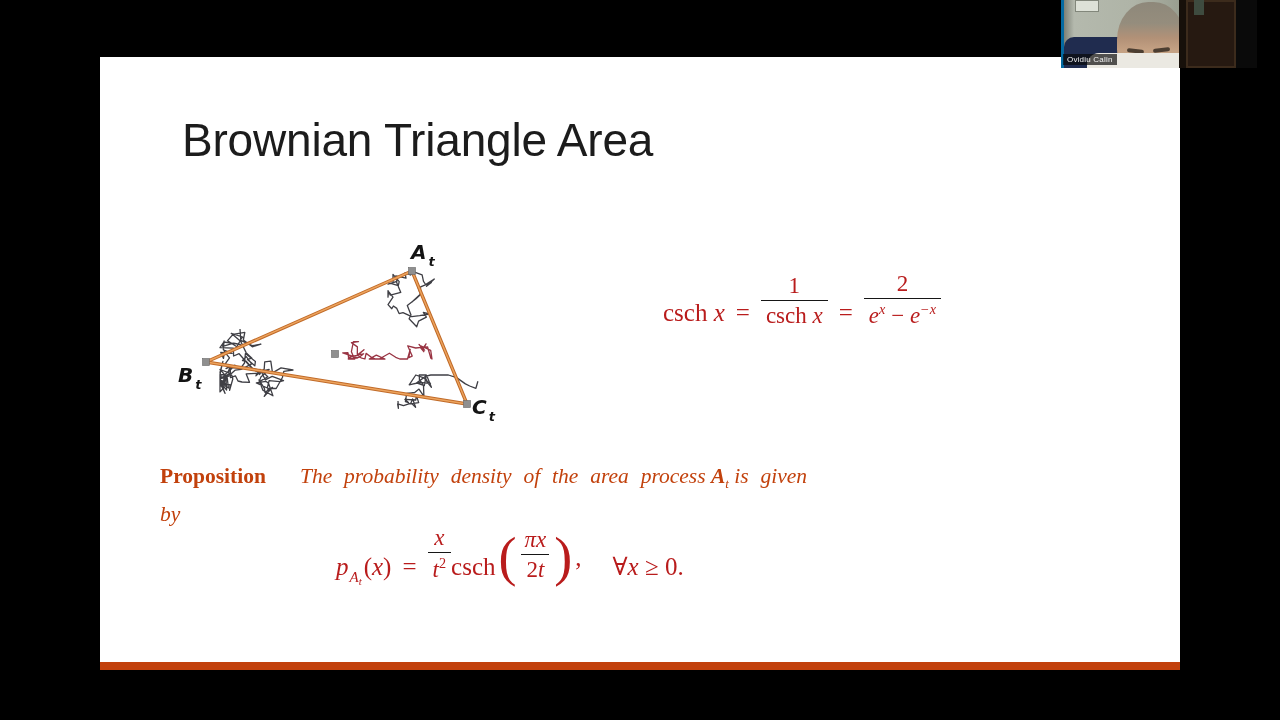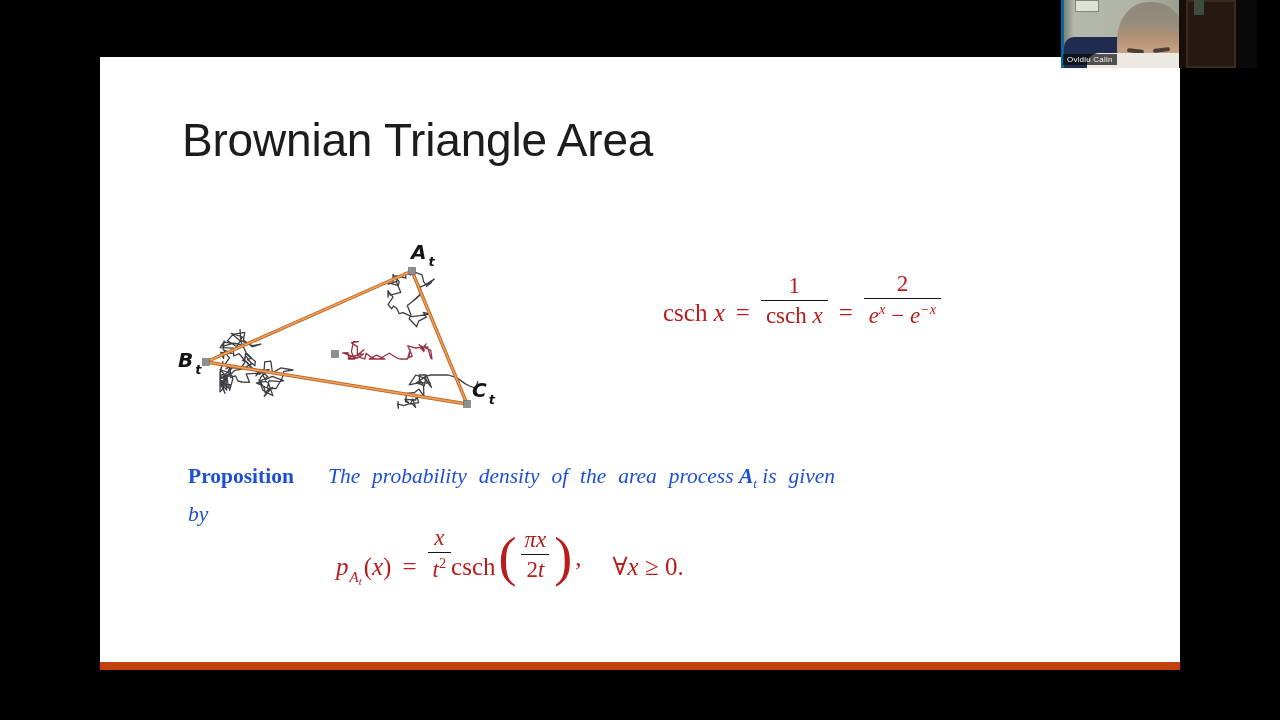--- a/index.html
+++ b/index.html
@@ -26,23 +26,23 @@
   .frac .num{display:block;padding:0 5px 3px;line-height:1;}
   .frac .den{display:block;border-top:1.6px solid #161616;padding:3px 5px 0;line-height:1;}
   .frac sup{font-size:0.62em;}
   sup.exp{font-size:0.62em;vertical-align:super;}
   .bigp{font-size:54px;font-weight:300;line-height:0.85;font-style:normal;margin:0 3px;}
   .baseline-tok{align-self:flex-end;padding-bottom:9px;}
   .forall-group{margin-left:31px;}
   .psub{font-size:0.6em;position:relative;top:0.45em;margin:4px 2px 0 1px;}
   .psub .subsub{font-size:0.72em;position:relative;top:0.3em;}
   
-  .prop{position:absolute;left:88px;top:404px;width:770px;
+  .prop{position:absolute;left:60px;top:404px;width:770px;
         font-family:"Liberation Serif","DejaVu Serif",serif;font-size:21.5px;
-        color:#1d4ed8;line-height:31px;}
+        color:#c2410c;line-height:31px;}
   .prop .head{font-weight:bold;font-style:normal;margin-right:34px;}
   .prop i{word-spacing:6.5px;}
   .prop .symwrap{word-spacing:normal;}
   .prop .symwrap sub{font-size:13px;}
   
   .webcam{position:absolute;left:1061px;top:0;width:196px;height:68px;overflow:hidden;background:#0369a1;}
   .wc-wall{position:absolute;left:3px;top:0;width:120px;height:68px;
            background:linear-gradient(90deg,#7c8076 0px,#b4b9ad 10px,#afb4a7 70px,#979c8e 120px);}
   .wc-window{position:absolute;left:14px;top:0;width:22px;height:10px;background:#dde1d7;border:1px solid #82877b;}
   .wc-chair{position:absolute;left:3px;top:37px;width:80px;height:31px;background:#202c4f;
@@ -88,24 +88,24 @@
         <line x1="367" y1="347" x2="106" y2="305" stroke="#eda45e" stroke-width="1.4" stroke-linecap="round"></line>
         <rect x="308.5" y="210.5" width="7" height="7" fill="#8f8f8f" stroke="#666" stroke-width="0.6"></rect>
         <rect x="102.5" y="301.5" width="7" height="7" fill="#8f8f8f" stroke="#666" stroke-width="0.6"></rect>
         <rect x="363.5" y="343.5" width="7" height="7" fill="#8f8f8f" stroke="#666" stroke-width="0.6"></rect>
         <rect x="231.5" y="293.5" width="7" height="7" fill="#8f8f8f" stroke="#666" stroke-width="0.6"></rect>
       </svg>
 
     <div class="vlabel" style="left:311px;top:183px">
       <span>A</span><sub>t</sub>
     </div>
-    <div class="vlabel" style="left:78px;top:291px">
+    <div class="vlabel" style="left:78px;top:306px">
       <span>B</span><sub>t</sub>
     </div>
-    <div class="vlabel" style="left:372px;top:321px">
+    <div class="vlabel" style="left:372px;top:338px">
       <span>C</span><sub>t</sub>
     </div>
 
     <div class="math" style="left:563px;top:210px;height:60px">
       <span class="rm">csch</span>&nbsp;<i>x</i>
       <span class="rel rm">=</span>
       <span class="frac">
         <span class="num rm">1</span>
         <span class="den"><span class="rm">csch</span>&nbsp;<i>x</i></span>
       </span>

